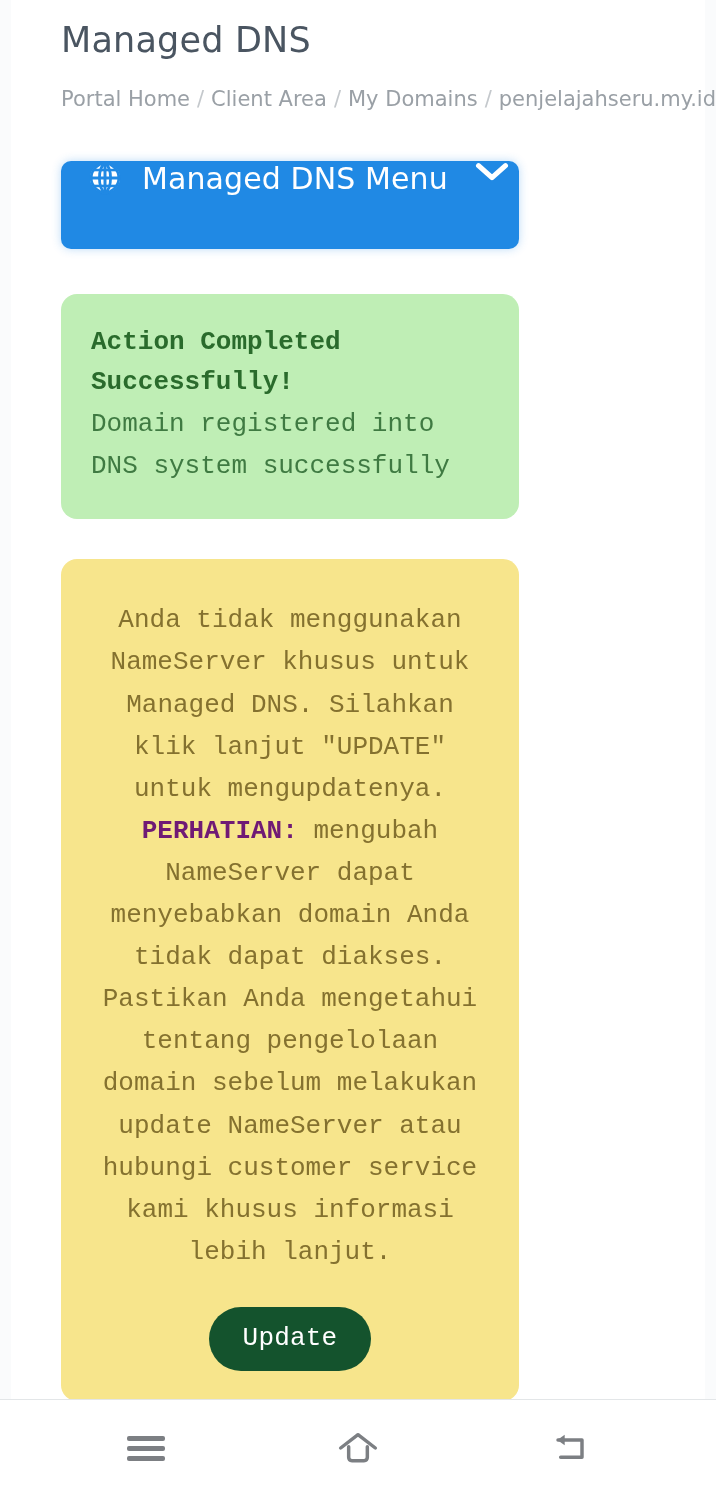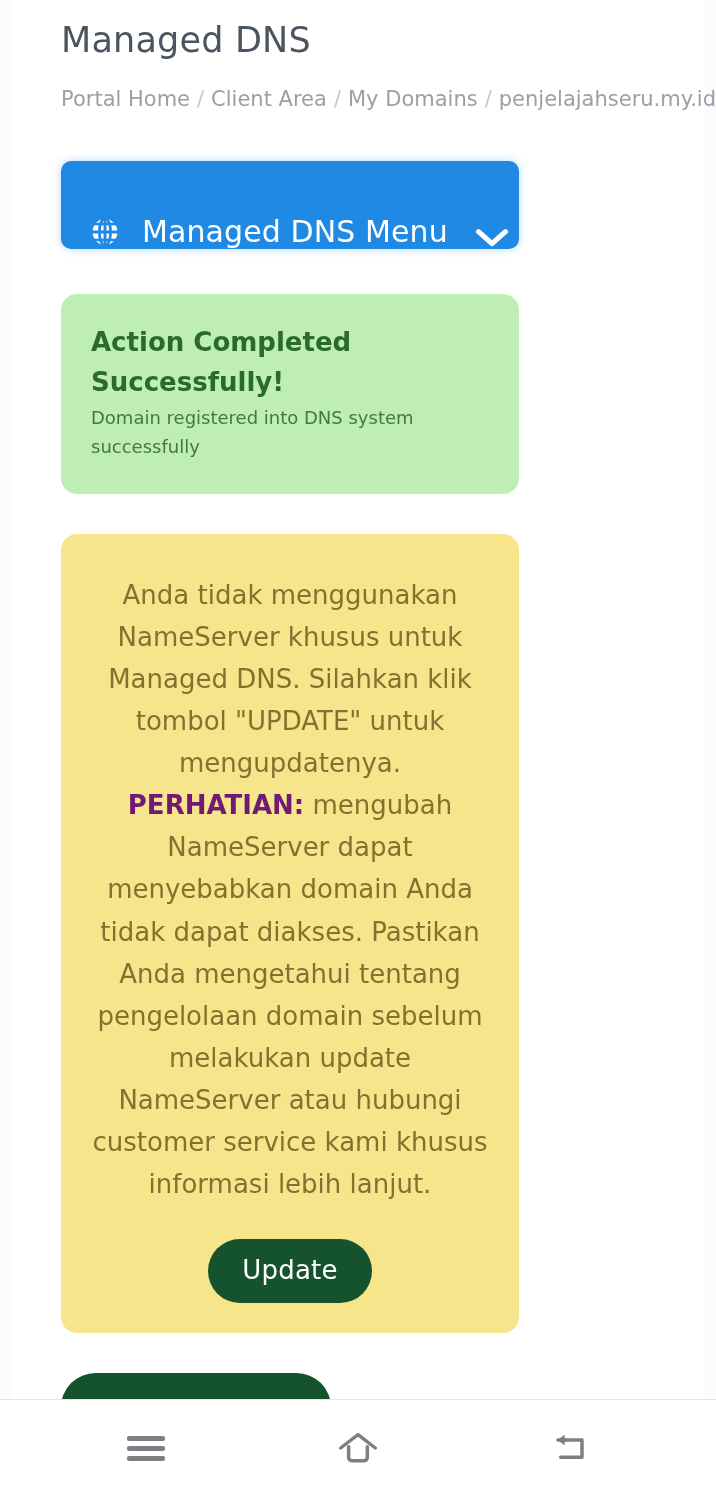--- a/index.html
+++ b/index.html
@@ -76,21 +76,21 @@
   }
 
   
   .dns-menu {
     position: relative;
     margin: 45px 50px 8px 50px;
     height: 88px;
     background: #2089e4;
     border-radius: 10px;
     display: flex;
-    align-items: flex-end;
+    align-items: flex-start;
     padding: 0 10px 0 27px;
     box-shadow: 0 0 10px rgba(32,137,228,0.30);
     cursor: pointer;
   }
   .dns-menu .globe {
     width: 34px;
     height: 34px;
     flex: 0 0 34px;
     display: block;
   }
@@ -106,32 +106,33 @@
     width: 34px;
     height: 22px;
     flex: 0 0 34px;
   }
 
   
   .alert {
     margin: 45px 50px 0 50px;
     border-radius: 16px;
     padding: 28px 30px 32px 30px;
+    font-family: Liberation Mono, monospace;
   }
   .alert-success {
     background: #bfeeb5;
   }
   .alert-success .alert-title {
     font-size: 26px;
     font-weight: bold;
     color: #2a6b2c;
     line-height: 1.55;
   }
   .alert-success .alert-text {
-    font-size: 18px;
+    font-size: 26px;
     color: #3f7a42;
     line-height: 1.6;
     margin-top: 2px;
   }
 
   .alert-warning {
     background: #f7e58c;
     text-align: center;
     padding: 40px 28px 30px 28px;
     margin-top: 40px;
@@ -250,21 +251,21 @@
       </svg>
     </div>
 
     <div class="alert alert-success">
       <div class="alert-title">Action Completed Successfully!</div>
       <div class="alert-text">Domain registered into DNS system successfully</div>
     </div>
 
     <div class="alert alert-warning">
       <div class="warn-text">
-        <span>Anda tidak menggunakan NameServer khusus untuk Managed DNS. Silahkan klik tombol "UPDATE" untuk mengupdatenya.</span><br>
+        <span>Anda tidak menggunakan NameServer khusus untuk Managed DNS. Silahkan klik lanjut "UPDATE" untuk mengupdatenya.</span><br>
         <b>PERHATIAN:</b><span> mengubah NameServer dapat menyebabkan domain Anda tidak dapat diakses. Pastikan Anda mengetahui tentang pengelolaan domain sebelum melakukan update NameServer atau hubungi customer service kami khusus informasi lebih lanjut.</span>
       </div>
       <button class="btn btn-update">Update</button>
     </div>
 
     <button class="btn btn-add">Add New Record</button>
 
     <div class="records-panel"></div>
 
   </div>

